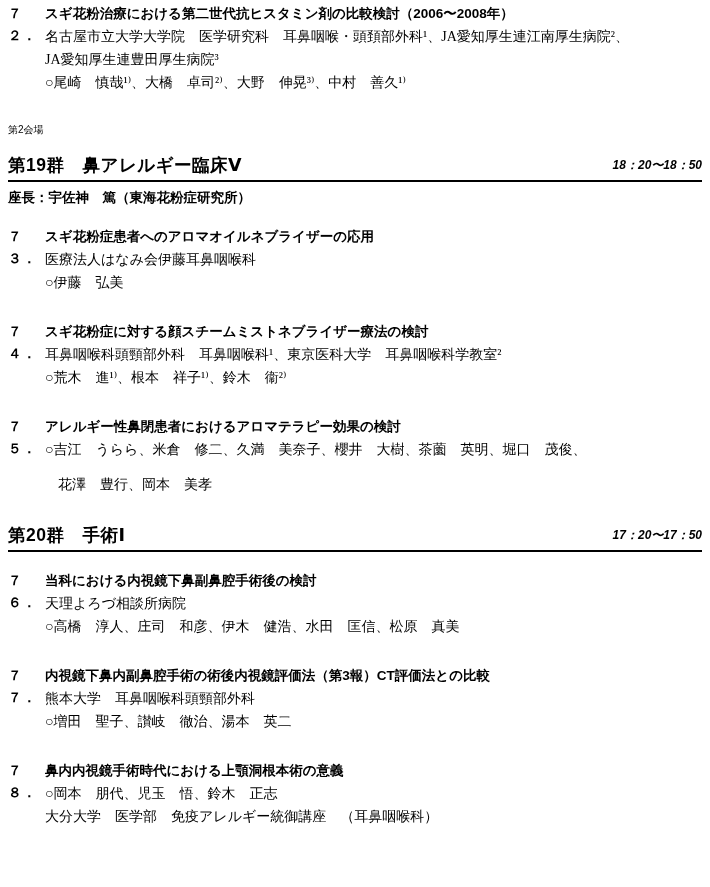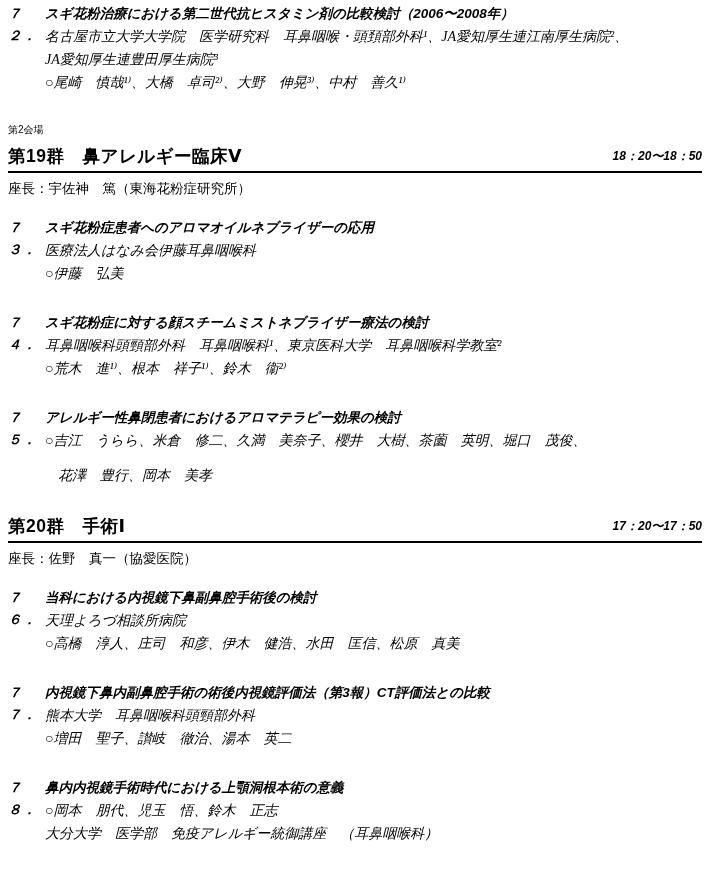--- a/index.html
+++ b/index.html
@@ -5,21 +5,21 @@
   * { margin: 0; padding: 0; box-sizing: border-box; }
   html, body {
     width: 710px; height: 887px;
     background: #ffffff; color: #000000;
     overflow: hidden;
     font-family: "Liberation Sans", "DejaVu Sans", sans-serif;
   }
   body { padding: 3px 8px 0 8px; }
 
   
-  .paper { display: flex; margin-bottom: 27px; font-style: italic; }
+  .paper { display: flex; margin-bottom: 27px; }
   .paper .num {
     flex: 0 0 37px;
     font-weight: bold;
     font-size: 13.5px;
     line-height: 22px;
     letter-spacing: 1px;
     font-family: "Liberation Sans", "DejaVu Sans", sans-serif;
   }
   .paper .content { flex: 1 1 auto; }
   .paper .title {
@@ -41,38 +41,38 @@
   .session .venue {
     font-size: 10px;
     line-height: 18px;
     font-weight: normal;
   }
   .session .group-row {
     display: flex;
     justify-content: space-between;
     border-bottom: 2px solid #000;
     padding-bottom: 3px;
-    margin-top: 5px;
+    margin-top: 14px;
   }
   .session .group-title {
     font-size: 17.5px;
     font-weight: bold;
     line-height: 24px;
     letter-spacing: 0.5px;
   }
   .session .time {
     font-size: 12px;
     font-weight: bold;
     line-height: 24px;
     font-style: italic;
   }
   .session .chair {
     margin-top: 6px;
     font-size: 13.5px;
-    font-weight: normal;
+    font-weight: bold;
     line-height: 20px;
   }
 </style>
 </head>
 <body>
 
 <div class="paper">
   <div class="num">７２．</div>
   <div class="content">
     <div class="title">スギ花粉治療における第二世代抗ヒスタミン剤の比較検討（2006〜2008年）</div>
@@ -116,21 +116,20 @@
     <div class="serif-line">○吉江　うらら、米倉　修二、久満　美奈子、櫻井　大樹、茶薗　英明、堀口　茂俊、</div>
     <div class="serif-line cont-indent">花澤　豊行、岡本　美孝</div>
   </div>
 </div>
 
 <div class="session">
   <div class="group-row">
     <div class="group-title">第20群　手術Ⅰ</div>
     <div class="time">17：20〜17：50</div>
   </div>
-  <div class="chair">座長：佐野　真一（協愛医院）</div>
 </div>
 
 <div class="paper">
   <div class="num">７６．</div>
   <div class="content">
     <div class="title">当科における内視鏡下鼻副鼻腔手術後の検討</div>
     <div class="serif-line">天理よろづ相談所病院</div>
     <div class="serif-line">○高橋　淳人、庄司　和彦、伊木　健浩、水田　匡信、松原　真美</div>
   </div>
 </div>

